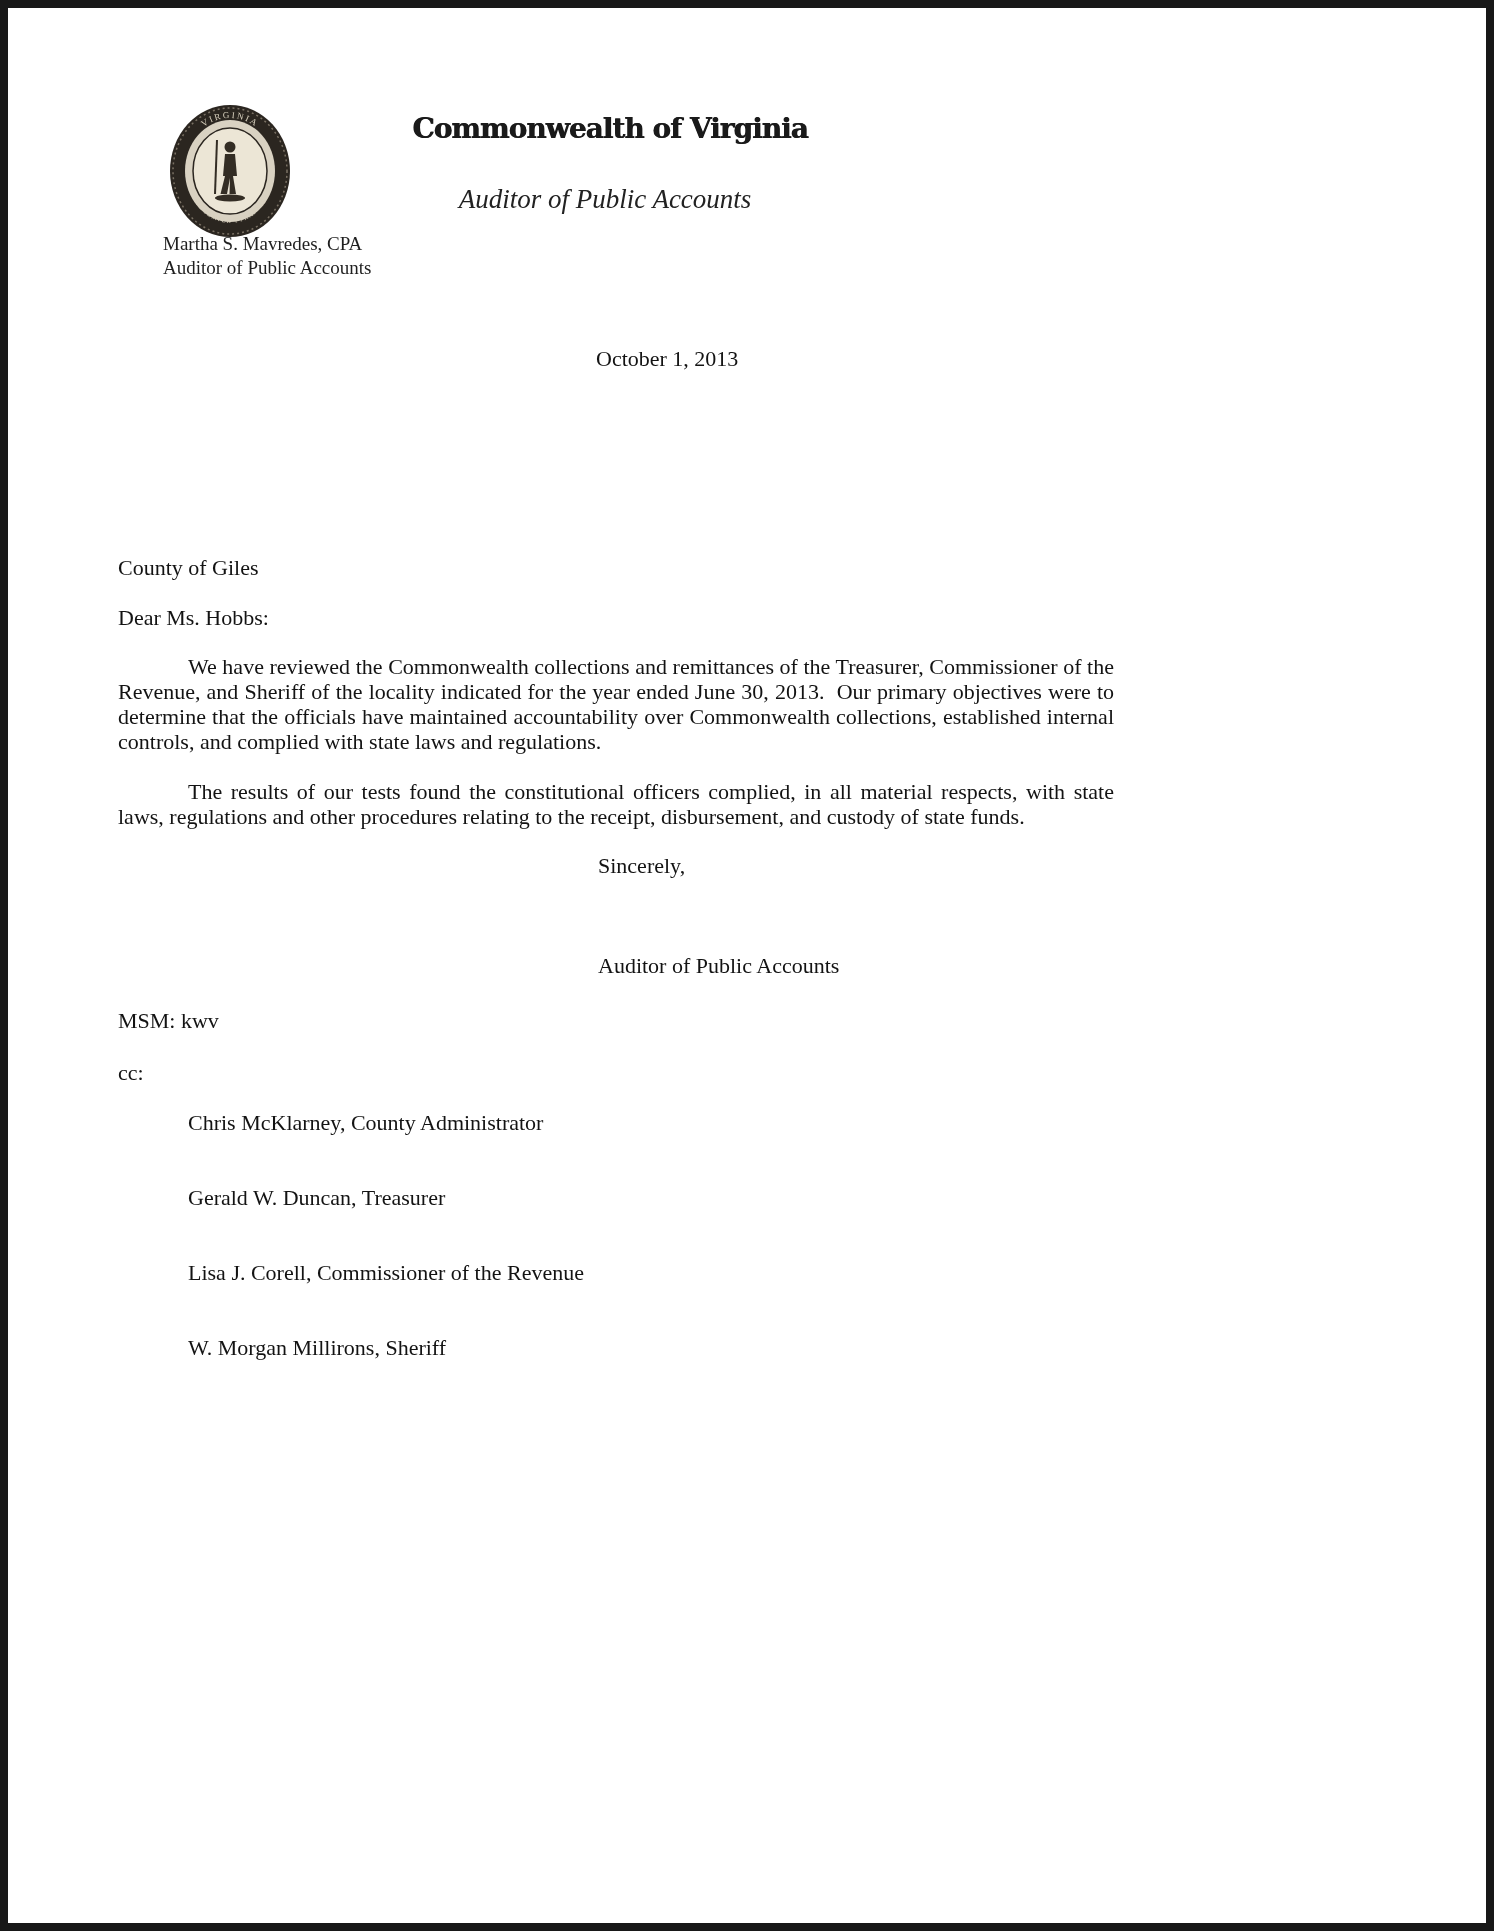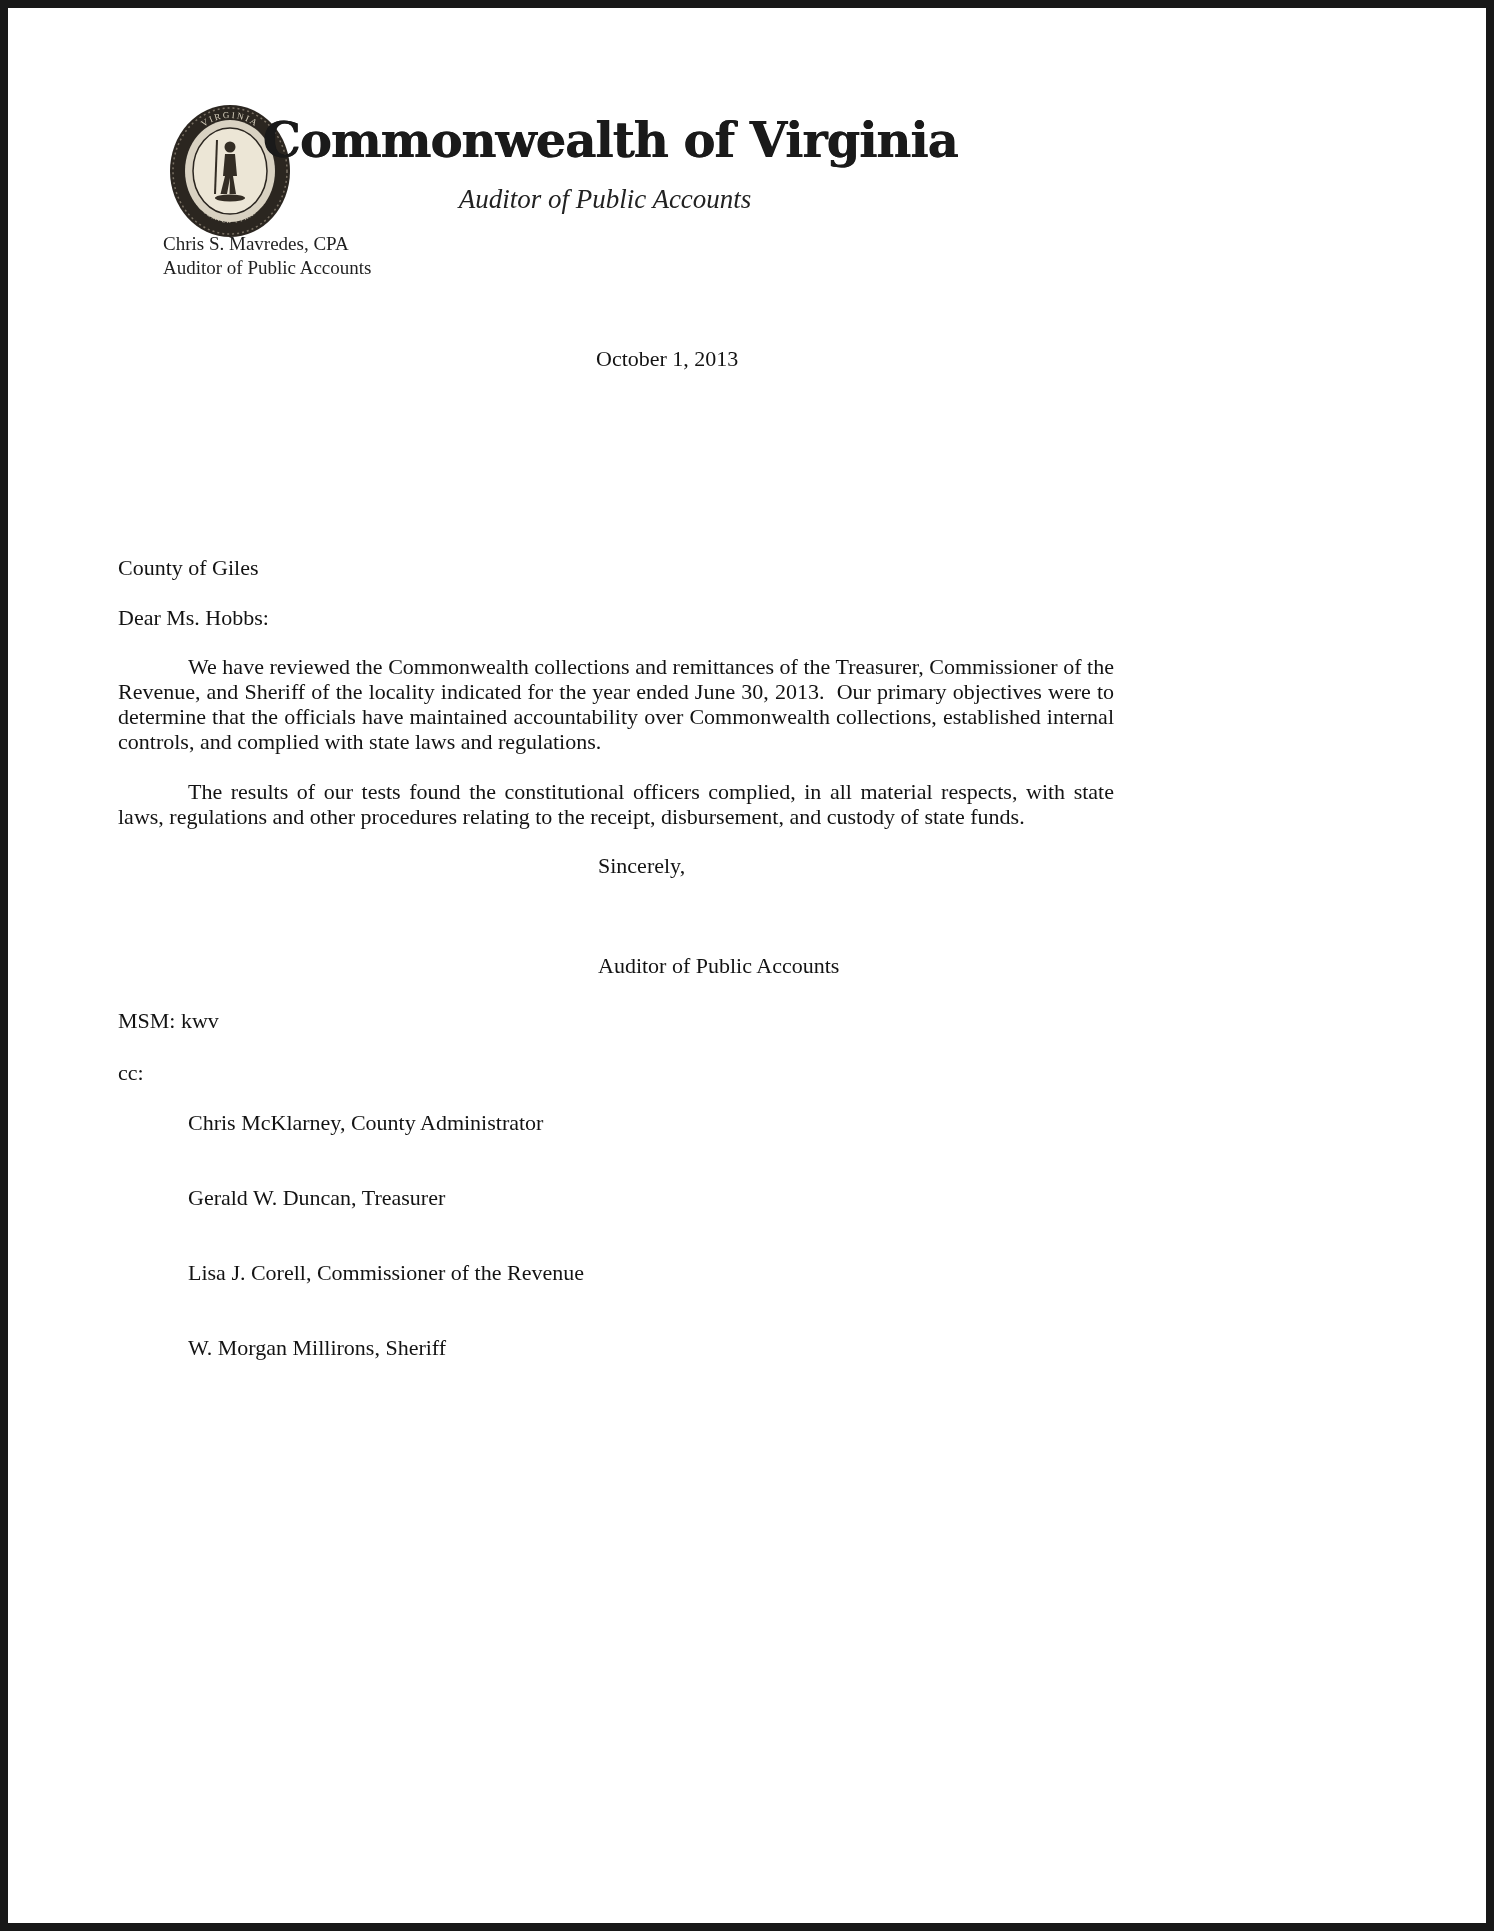--- a/index.html
+++ b/index.html
@@ -16,21 +16,21 @@
   }
   .abs { position: absolute; }
 
   
   .seal { left: 160px; top: 94px; width: 124px; height: 138px; }
   .lh-title {
     left: 0; top: 104px; width: 1204px;
     text-align: center;
     font-family: "DejaVu Serif", serif;
     font-weight: 700;
-    font-size: 48px;
+    font-size: 28px;
     letter-spacing: -1px;
     color: #1a1a1a;
     text-shadow: 0.6px 0 0 #1a1a1a;
   }
   .lh-subtitle {
     left: 0; top: 176px; width: 1194px;
     text-align: center;
     font-style: italic;
     font-size: 27px;
     color: #222;
@@ -101,21 +101,21 @@
       <text font-size="6.5" letter-spacing="1" fill="#d8d0bd">
         <textPath href="#sealArcBottom" startOffset="50%" text-anchor="middle">SIC SEMPER TYRANNIS</textPath>
       </text>
     </svg>
   </div>
 
   <div class="abs lh-title">Commonwealth of Virginia</div>
   <div class="abs lh-subtitle">Auditor of Public Accounts</div>
 
   <div class="abs lh-left">
-    <div>Chris S. Mavredes, CPA</div>
+    <div>Martha S. Mavredes, CPA</div>
     <div>Auditor of Public Accounts</div>
   </div>
 
 
   <div class="abs line date-line">October 1, 2013</div>
 
 
   <div class="abs line locality">County of Giles</div>
 
   <div class="abs line salutation">Dear Ms. Hobbs:</div>

